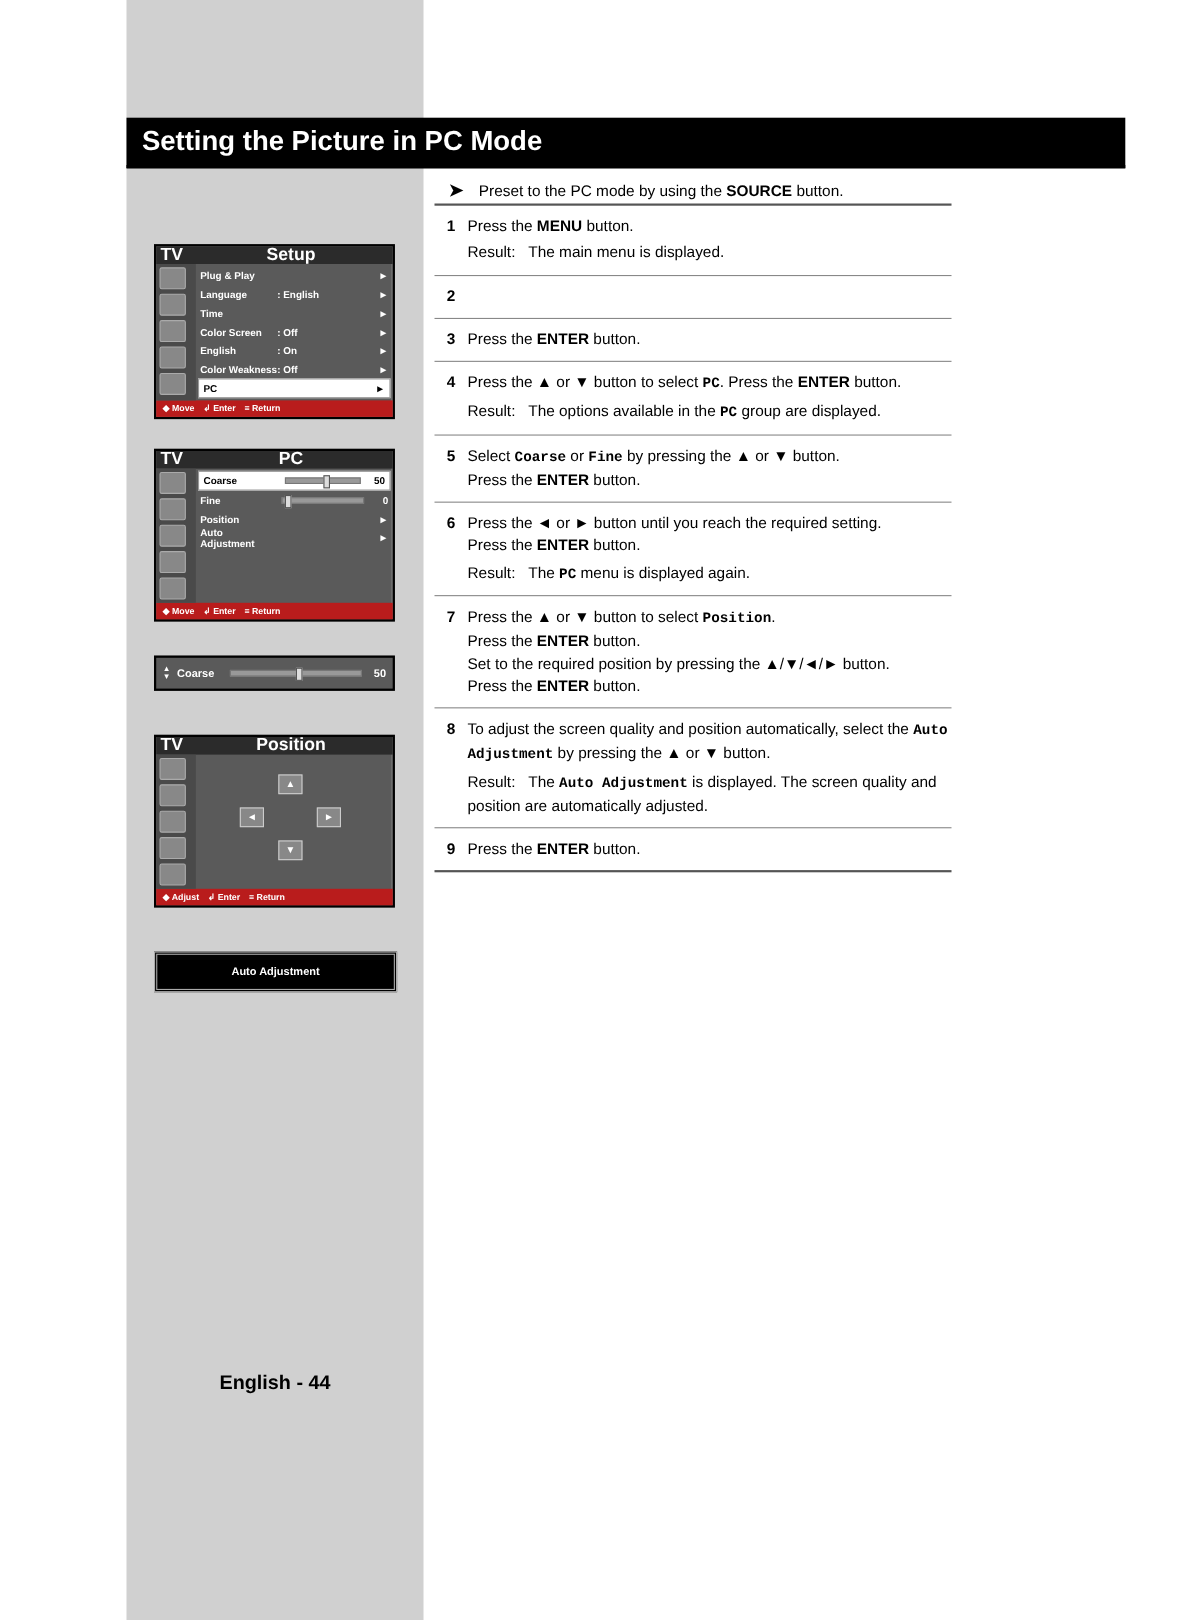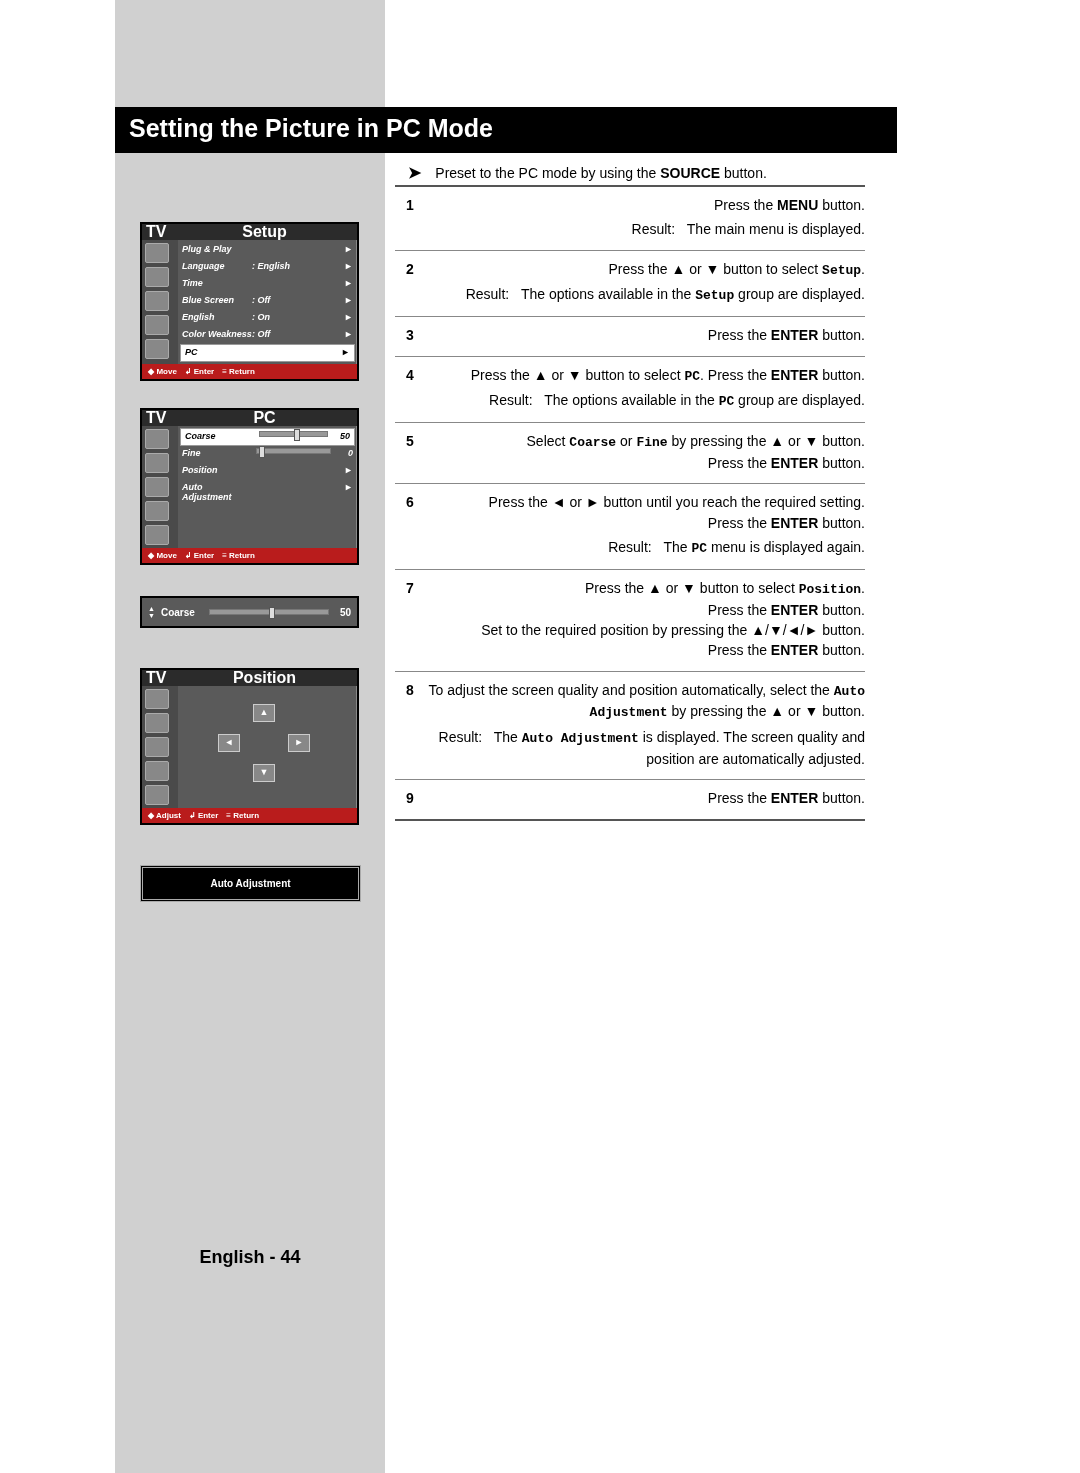--- a/index.html
+++ b/index.html
@@ -29,21 +29,21 @@
     left: 115px;
     top: 0;
     width: 270px;
     height: 1473px;
     background: #d0d0d0;
   }
   .title-bar-wrap {
     position: absolute;
     left: 115px;
     top: 107px;
-    width: 782px;
+    width: 908px;
   }
   .title-bar {
     background: #000;
     color: #fff;
     font-size: 25px;
     font-weight: bold;
     padding: 7px 14px;
     border-bottom: 3px solid #000;
     font-family: Arial, Helvetica, sans-serif;
   }
@@ -79,21 +79,20 @@
     border-bottom: 2.5px solid #555;
   }
   .step-num {
     width: 30px;
     font-weight: bold;
     text-align: center;
     flex-shrink: 0;
   }
   .step-body {
     flex: 1;
-    text-align: right;
   }
   .step-body .result-label {
     margin-right: 8px;
   }
   .step-body .result-line {
     margin-top: 4px;
   }
   .step-body b { font-weight: bold; }
   .mono { font-family: "Courier New", monospace; font-size: 13px; }
   .sym { font-family: Arial, sans-serif; }
@@ -139,27 +138,26 @@
     background: #888;
     border: 1px solid #aaa;
     border-radius: 2px;
   }
   .osd-list {
     flex: 1;
     padding: 2px 0;
   }
   .osd-row {
     display: flex;
-    align-items: flex-start;
+    align-items: center;
     font-size: 9px;
     color: #fff;
     font-weight: bold;
     padding: 2px 4px;
     height: 13px;
-    font-style: italic;
   }
   .osd-row.sel {
     background: #fff;
     color: #000;
     border: 1px solid #999;
     margin: 0 2px;
     height: 12px;
   }
   .osd-row .l { width: 70px; }
   .osd-row .v { flex:1; }
@@ -268,21 +266,20 @@
     <span>Preset to the PC mode by using the </span><b>SOURCE</b><span> button.</span>
   </div>
 
   <div class="instructions" id="instructions">
       <div class="step-row">
         <div class="step-num">1</div>
         <div class="step-body">Press the <b>MENU</b> button.<div class="result-line"><span class="result-label">Result:</span> <span>The main menu is displayed.</span></div></div>
       </div>
       <div class="step-row">
         <div class="step-num">2</div>
-        <div class="step-body">Press the <span class="sym">▲</span> or <span class="sym">▼</span> button to select <span class="mono"><b>Setup</b></span>.<div class="result-line"><span class="result-label">Result:</span> <span>The options available in the <span class="mono"><b>Setup</b></span> group are displayed.</span></div></div>
       </div>
       <div class="step-row">
         <div class="step-num">3</div>
         <div class="step-body">Press the <b>ENTER</b> button.</div>
       </div>
       <div class="step-row">
         <div class="step-num">4</div>
         <div class="step-body">Press the <span class="sym">▲</span> or <span class="sym">▼</span> button to select <span class="mono"><b>PC</b></span>. Press the <b>ENTER</b> button.<div class="result-line"><span class="result-label">Result:</span> <span>The options available in the <span class="mono"><b>PC</b></span> group are displayed.</span></div></div>
       </div>
       <div class="step-row">
@@ -330,21 +327,21 @@
             <span class="l">Language</span>
             <span class="v">: English</span>
             <span class="arrow-r">►</span>
           </div>
           <div class="osd-row">
             <span class="l">Time</span>
             <span class="v"></span>
             <span class="arrow-r">►</span>
           </div>
           <div class="osd-row">
-            <span class="l">Blue Screen</span>
+            <span class="l">Color Screen</span>
             <span class="v">: Off</span>
             <span class="arrow-r">►</span>
           </div>
           <div class="osd-row">
             <span class="l">English</span>
             <span class="v">: On</span>
             <span class="arrow-r">►</span>
           </div>
           <div class="osd-row">
             <span class="l">Color Weakness</span>

